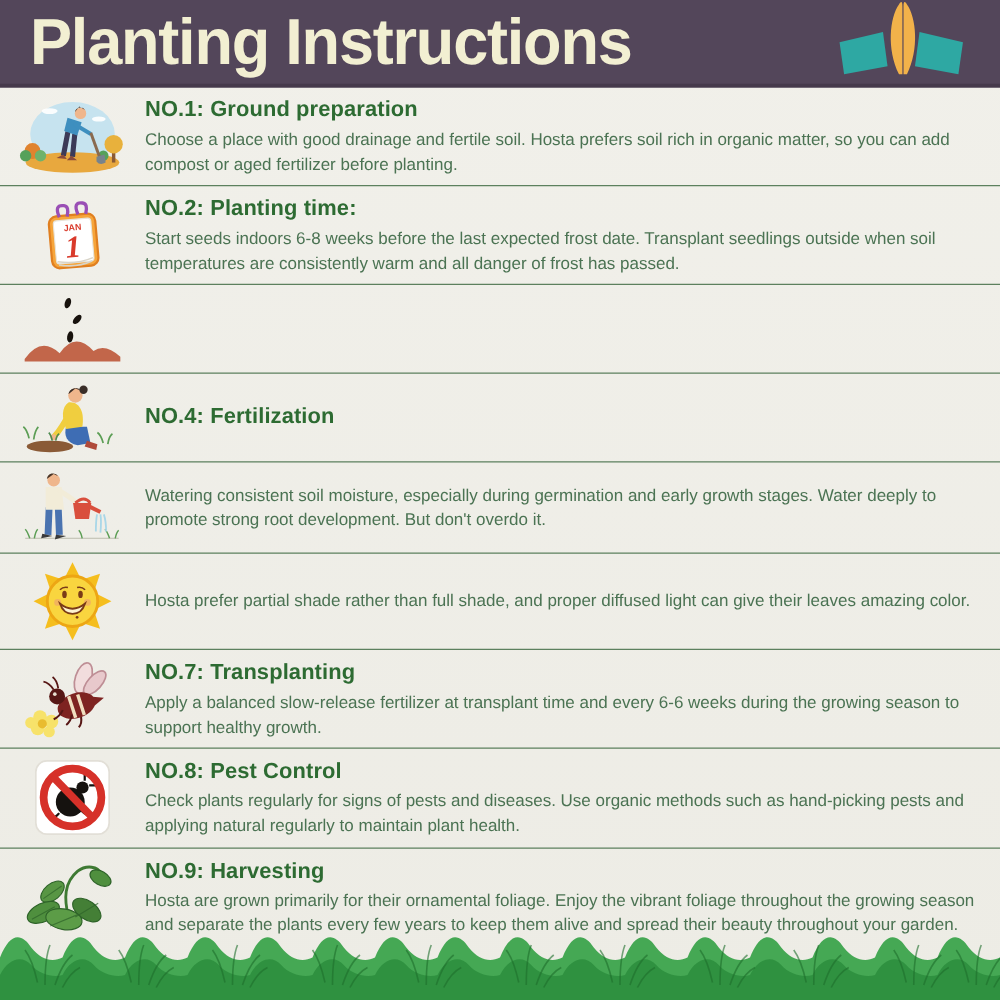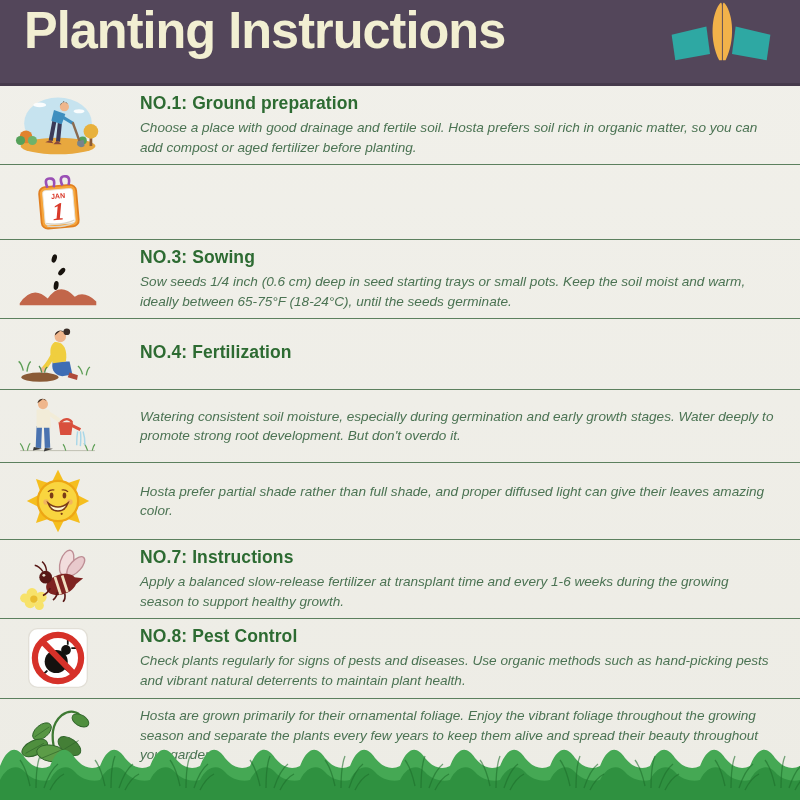--- a/index.html
+++ b/index.html
@@ -6,22 +6,22 @@
   html,body { width:800px; height:800px; }
   body {
     font-family:"Liberation Sans", sans-serif;
     background:#F0EFE9;
     overflow:hidden;
   }
   .page { position:relative; width:800px; height:800px; background:linear-gradient(#F1F0EA,#EDECE5); }
 
   
   .header {
-    height:86px; background:#53465A;
-    display:flex; 
+    height:70px; background:#53465A;
+    display:flex; align-items:center;
     padding:0 22px 0 24px;
     border-bottom:3px solid #463A4C;
   }
   .header-title {
     flex:1;
     color:#F2EFD2;
     font-size:52px; font-weight:bold; letter-spacing:-1px;
     transform:scaleX(0.97); transform-origin:left center;
     white-space:nowrap;
   }
@@ -33,27 +33,27 @@
     display:flex; align-items:center;
     min-height:71px;
     padding:5px 0 5px 8px;
     border-bottom:1.5px solid #5C805E;
   }
   .section:last-child { border-bottom:none; }
   .icon-cell {
     width:100px; min-width:100px;
     display:flex; align-items:center; justify-content:center;
   }
-  .text-cell { flex:1; padding:2px 26px 2px 8px;margin-left:24px; }
+  .text-cell { flex:1; padding:2px 16px 2px 8px; }
   .sec-title {
     color:#2D6B32; font-weight:bold; font-size:17.5px;
     margin-bottom:4px; letter-spacing:0.1px;
   }
   .sec-desc {
-    color:#4B7353; font-size:13.6px; line-height:1.44;font-style:italic;
+    color:#4B7353; font-size:13.6px; line-height:1.44;
   }
 
   
   .grass {
     position:absolute; left:0; bottom:0; width:800px; height:60px;
     pointer-events:none;
   }
 </style>
 </head>
 <body>
@@ -110,34 +110,34 @@
             <rect x="15" y="17" width="42" height="47" rx="7" fill="#F6A53B" stroke="#E07F20" stroke-width="2"></rect>
             <rect x="19" y="21" width="34" height="39" rx="3" fill="#FFFFFF" stroke="#E8E4DA" stroke-width="1"></rect>
             <path d="M20,58 q17,4 32,-1 M21,61 q16,4 30,-1" stroke="#D9D4C8" stroke-width="1.4" fill="none"></path>
             <text x="36" y="31" text-anchor="middle" font-size="8" font-weight="bold" fill="#D93A2B" font-family="Liberation Sans, sans-serif">JAN</text>
             <text x="35" y="55" text-anchor="middle" font-size="28" font-weight="bold" font-style="italic" fill="#D93A2B" font-family="Liberation Serif, serif">1</text>
             <path d="M25,18 q-4,-12 5,-10 q5,1 2,10" fill="none" stroke="#9A4FB5" stroke-width="3"></path>
             <path d="M42,17 q-4,-12 5,-10 q5,1 2,10" fill="none" stroke="#9A4FB5" stroke-width="3"></path>
           </g>
         </svg>
       </div>
+      <div class="text-cell">
+        <div class="sec-title">NO.2: Planting time:</div>
+        <div class="sec-desc">Start seeds indoors 6-8 weeks before the last expected frost date. Transplant seedlings outside when soil temperatures are consistently warm and all danger of frost has passed.</div>
+      </div>
     </div>
 
     <div class="section">
       <div class="icon-cell">
         <svg viewBox="0 0 90 64" width="84" height="60" aria-hidden="true">
           <path d="M4,58 Q18,38 34,53 Q47,34 63,51 Q73,44 86,56 L86,60 L4,60 Z" fill="#C2664A"></path>
           <ellipse cx="41" cy="10" rx="2.6" ry="4.6" fill="#17120D" transform="rotate(18 41 10)"></ellipse>
           <ellipse cx="49" cy="24" rx="2.6" ry="4.8" fill="#17120D" transform="rotate(42 49 24)"></ellipse>
           <ellipse cx="43" cy="39" rx="2.6" ry="4.8" fill="#17120D" transform="rotate(8 43 39)"></ellipse>
         </svg>
-      </div>
-      <div class="text-cell">
-        <div class="sec-title">NO.3: Sowing</div>
-        <div class="sec-desc">Sow seeds 1/4 inch (0.6 cm) deep in seed starting trays or small pots. Keep the soil moist and warm, ideally between 65-75°F (18-24°C), until the seeds germinate.</div>
       </div>
     </div>
 
     <div class="section">
       <div class="icon-cell">
         <svg viewBox="0 0 95 64" width="88" height="60" aria-hidden="true">
           <ellipse cx="28" cy="57" rx="20" ry="5" fill="#8A5A36"></ellipse>
           <path d="M10,50 q-2,-8 -5,-10 M14,51 q1,-8 4,-11" stroke="#5C9E55" stroke-width="1.5" fill="none"></path>
           <path d="M74,54 q-2,-7 -5,-9 M78,55 q1,-7 4,-9" stroke="#5C9E55" stroke-width="1.5" fill="none"></path>
           <path d="M42,40 L60,40 L63,54 L52,56 C42,54 40,47 42,40 Z" fill="#3E6DB4"></path>
@@ -224,57 +224,58 @@
             <path d="M42,30 v20 M50,31 v19" stroke="#F0DFC0" stroke-width="3"></path>
             <path d="M62,37 l9,4 l-10,4 z" fill="#7E2321"></path>
           </g>
           <circle cx="29" cy="32" r="7" fill="#571715"></circle>
           <circle cx="27" cy="30" r="1.6" fill="#E8E0D0"></circle>
           <path d="M26,26 q-4,-6 -9,-7 M30,25 q-1,-7 -5,-10" stroke="#571715" stroke-width="1.6" fill="none"></path>
           <path d="M34,44 q-3,6 -8,8 M42,48 q-1,6 -5,9 M50,50 q1,6 -2,9" stroke="#571715" stroke-width="1.8" fill="none"></path>
         </svg>
       </div>
       <div class="text-cell">
-        <div class="sec-title">NO.7: Instructions</div>
-        <div class="sec-desc">Apply a balanced slow-release fertilizer at transplant time and every 1-6 weeks during the growing season to support healthy growth.</div>
+        <div class="sec-title">NO.7: Transplanting</div>
+        <div class="sec-desc">Apply a balanced slow-release fertilizer at transplant time and every 6-6 weeks during the growing season to support healthy growth.</div>
       </div>
     </div>
 
     <div class="section">
       <div class="icon-cell">
         <svg viewBox="0 0 72 72" width="64" height="64" aria-hidden="true">
           <rect x="3" y="3" width="66" height="66" rx="10" fill="#FFFFFF" stroke="#E2DFD7" stroke-width="1.5"></rect>
           <circle cx="34" cy="40" r="13" fill="#15120F"></circle>
           <circle cx="45" cy="27" r="5.5" fill="#15120F"></circle>
           <path d="M47,21 L47,11 M51,25 L61,25 M44,48 q4,4 9,5 M24,50 q-3,4 -8,5" stroke="#15120F" stroke-width="2" fill="none"></path>
           <circle cx="36" cy="36" r="26" fill="none" stroke="#D63129" stroke-width="7"></circle>
           <line x1="18" y1="17" x2="55" y2="55" stroke="#D63129" stroke-width="7"></line>
         </svg>
       </div>
       <div class="text-cell">
         <div class="sec-title">NO.8: Pest Control</div>
-        <div class="sec-desc">Check plants regularly for signs of pests and diseases. Use organic methods such as hand-picking pests and vibrant natural deterrents to maintain plant health.</div>
+        <div class="sec-desc">Check plants regularly for signs of pests and diseases. Use organic methods such as hand-picking pests and applying natural regularly to maintain plant health.</div>
       </div>
     </div>
 
     <div class="section">
       <div class="icon-cell">
         <svg viewBox="0 0 95 70" width="88" height="64" aria-hidden="true">
           <path d="M44,52 C40,36 40,22 52,12 C60,6 70,8 72,14" fill="none" stroke="#3E7A33" stroke-width="2.5"></path>
           <ellipse cx="72" cy="18" rx="10" ry="6" fill="#4F8F3E" stroke="#2E6329" transform="rotate(30 72 18)"></ellipse>
           <g stroke="#2E6329" stroke-width="1">
             <ellipse cx="30" cy="30" rx="12" ry="7" fill="#589644" transform="rotate(-40 30 30)"></ellipse>
             <ellipse cx="22" cy="48" rx="15" ry="8" fill="#4F8F3E" transform="rotate(-25 22 48)"></ellipse>
             <ellipse cx="60" cy="46" rx="14" ry="8" fill="#447F36" transform="rotate(35 60 46)"></ellipse>
             <ellipse cx="40" cy="54" rx="16" ry="9" fill="#5C9C47" transform="rotate(10 40 54)"></ellipse>
           </g>
           <path d="M12,54 L32,43 M28,60 L52,50 M50,52 L70,40 M22,36 L38,25" stroke="#2E6329" stroke-width="1" opacity=".7"></path>
         </svg>
       </div>
       <div class="text-cell">
+        <div class="sec-title">NO.9: Harvesting</div>
         <div class="sec-desc">Hosta are grown primarily for their ornamental foliage. Enjoy the vibrant foliage throughout the growing season and separate the plants every few years to keep them alive and spread their beauty throughout your garden.</div>
       </div>
     </div>
 
   </div>
 
   <svg class="grass" viewBox="0 0 800 60" preserveAspectRatio="none" aria-hidden="true">
     <defs>
       <g id="tuft" stroke="#1E6E2C" stroke-width="1.3" fill="none" opacity=".6">
         <path d="M30,46 Q26,28 20,20 M36,48 Q36,26 40,16 M44,48 Q50,30 58,24 M50,50 Q56,38 64,34"></path>

